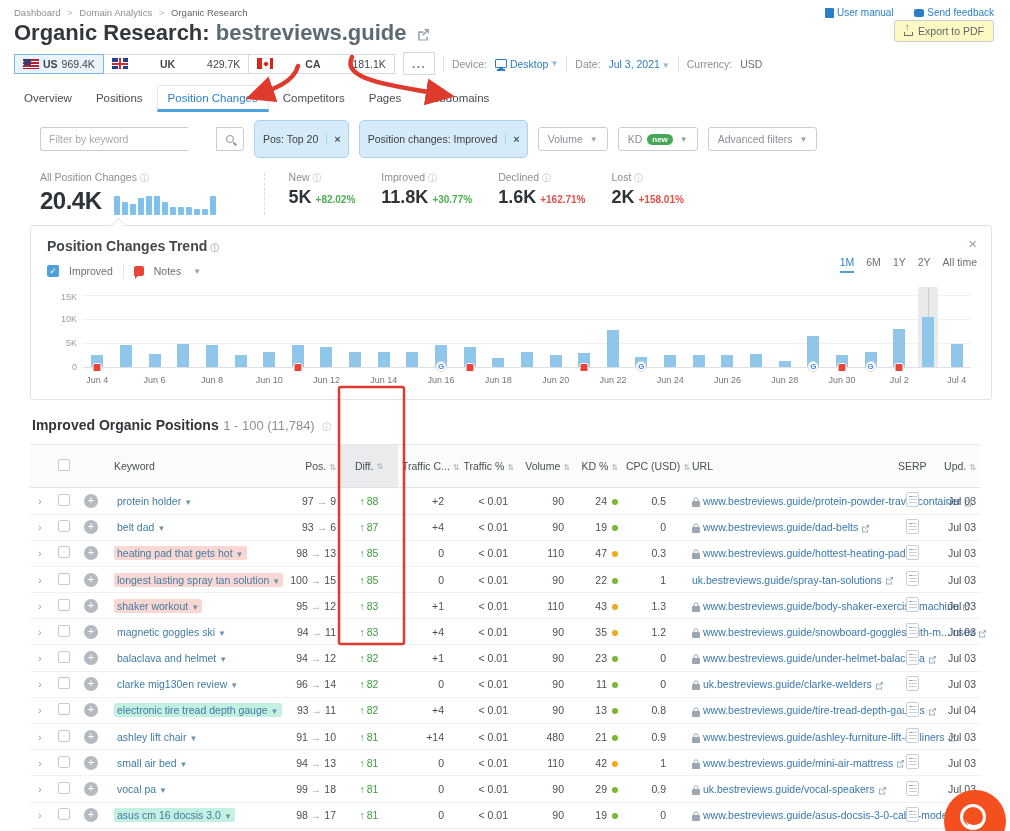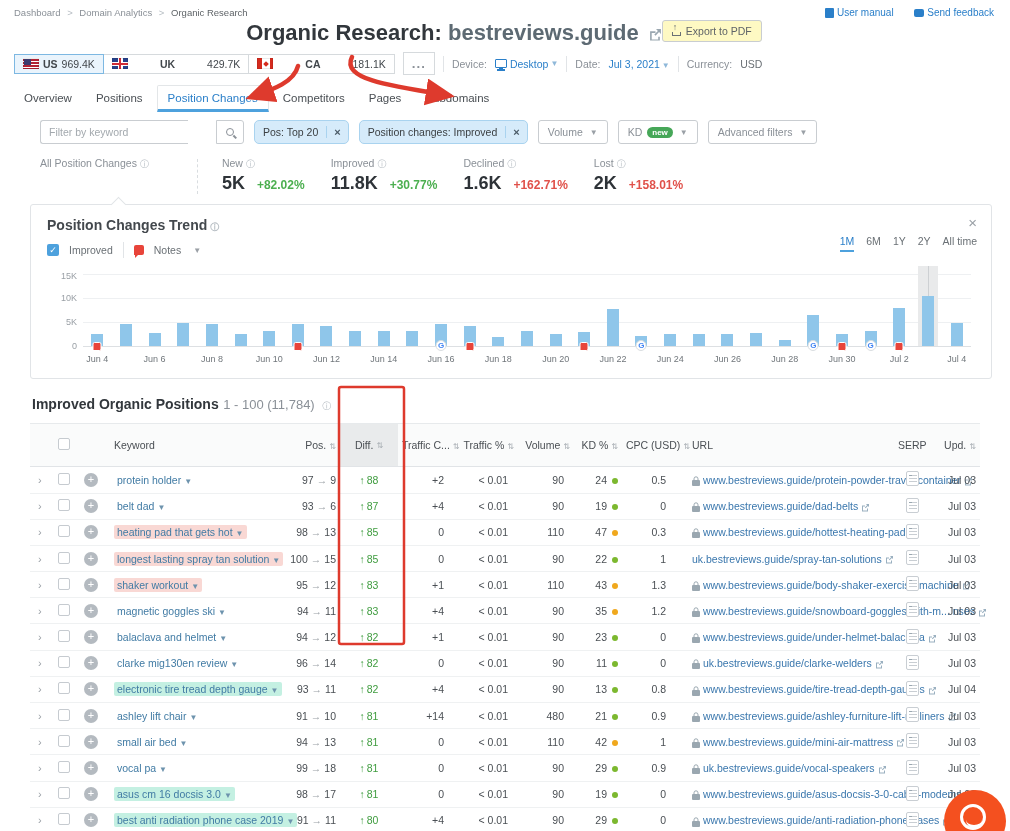--- a/index.html
+++ b/index.html
@@ -9,21 +9,21 @@
   
   .topbar{display:flex;justify-content:space-between;align-items:center;padding:7px 16px 0 14px;font-size:9.5px;color:#8a9097;}
   .crumbs span{margin-right:4px;}
   .crumb{color:#8a9097;}
   .crumb-sep{color:#b5bcc2;}
   .toplinks a{color:#2a7fc9;text-decoration:none;margin-left:18px;font-size:10px;}
   .booki{width:9px;height:10px;background:#2a7fc9;border-radius:1px;margin-right:3px;}
   .bubbi{width:10px;height:8px;background:#2a7fc9;border-radius:2px;margin-right:3px;position:relative;}
   .bubbi:after{content:'';position:absolute;left:2px;bottom:-3px;border:3px solid transparent;border-top-color:#2a7fc9;}
   
-  .titlerow{display:flex;justify-content:center;align-items:flex-start;padding:2px 16px 0 14px;}
+  .titlerow{display:flex;justify-content:space-between;align-items:flex-start;padding:2px 16px 0 14px;}
   .h1{font-size:22px;font-weight:700;color:#32373c;}
   .h1 .domain{color:#5d6a73;font-weight:700;}
   .extlink{width:13px;height:13px;margin-left:4px;}
   .btn{display:inline-flex;align-items:center;gap:5px;border:1px solid #c9cdd1;background:#fef9c3;border-radius:3px;
        font-size:10.5px;color:#5f6468;padding:4px 9px;cursor:pointer;white-space:nowrap;}
   .upico{position:relative;width:9px;height:10px;}
   .upico:before{content:'↑';position:absolute;top:-4px;left:1px;font-size:9px;color:#6a7075;}
   .upico:after{content:'';position:absolute;bottom:0;left:0;right:0;height:3px;border:1px solid #6a7075;border-top:none;}
   
   .ctryrow{display:flex;align-items:center;padding:6px 14px 0 14px;gap:8px;font-size:10.5px;}
@@ -55,37 +55,37 @@
   .ntab{border:none;background:none;font-size:11.5px;color:#4a4f54;padding:6px 10px 7px;cursor:pointer;white-space:nowrap;}
   .ntab.act{color:#2a7fc9;border:1px solid #e3e6e8;border-bottom:3px solid #4da1dd;border-radius:2px 2px 0 0;padding-bottom:5px;}
   
   .filterrow{display:flex;align-items:center;gap:10px;padding:8px 14px 0 40px;}
   .kwinput{display:flex;gap:28px;}
   .kwinput input{width:148px;height:24px;border:1px solid #c9cdd1;border-right:none;border-radius:3px 0 0 3px;padding:0 8px;font-size:10.5px;color:#555;outline:none;}
   .kwinput input::placeholder{color:#a3a9ae;}
   .searchbtn{width:28px;height:24px;border:1px solid #c9cdd1;border-radius:0 3px 3px 0;background:#fff;cursor:pointer;display:flex;align-items:center;justify-content:center;}
   .mag{width:8px;height:8px;border:1.5px solid #8a9097;border-radius:50%;position:relative;}
   .mag:after{content:'';position:absolute;width:4px;height:1.5px;background:#8a9097;transform:rotate(45deg);right:-4px;bottom:-2px;}
-  .chip{display:inline-flex;align-items:center;background:#d6ebfa;border:1px solid #a9d3ef;border-radius:5px;height:24px;font-size:10.5px;color:#3c4043;}
+  .chip{display:inline-flex;align-items:center;background:#d6ebfa;border:1px solid #a9d3ef;border-radius:5px;height:38px;font-size:10.5px;color:#3c4043;}
   .chip .lbl{padding:0 8px;}
   .chip .x{padding:0 7px;border-left:1px solid #a9d3ef;color:#4a6congues;color:#49576...;}
   .chip .x{color:#4a5a66;font-weight:700;cursor:pointer;font-size:11px;}
   .ddbtn{display:inline-flex;align-items:center;gap:5px;border:1px solid #c9cdd1;border-radius:3px;background:#fff;height:24px;padding:0 9px;font-size:10.5px;color:#8a9097;cursor:pointer;}
   .newbadge{background:#46a758;color:#fff;font-size:8px;border-radius:7px;padding:1px 5px;font-weight:700;}
   
   .statsrow{display:flex;align-items:flex-start;padding:13px 14px 0 40px;}
   .stat .slabel{font-size:10.5px;color:#8a9097;margin-bottom:2px;white-space:nowrap;}
   .inf{color:#b5bcc2;font-size:9px;margin-left:3px;}
   .bigval{font-size:24px;font-weight:700;color:#2e3338;letter-spacing:-.5px;}
   .spark{display:inline-flex;align-items:flex-end;gap:2px;height:22px;margin-left:12px;}
   .spark i{width:6px;background:#7fc0ec;border-radius:1px;}
   .statdiv{width:1px;border-left:1px dashed #d9dde0;align-self:stretch;margin:2px 24px 0 22px;}
   .stat{margin-right:26px;}
   .midval{font-size:18px;font-weight:700;color:#2e3338;}
-  .delta{font-size:12px;font-weight:700;margin-left:12px;}
+  .delta{font-size:10px;font-weight:700;margin-left:4px;}
   .delta.green{color:#4caf50;}
   .delta.red{color:#e0514a;}
   
   .card{position:relative;margin:10px 18px 0 30px;border:1px solid #e1e4e7;border-radius:3px;padding:12px 16px 8px;background:#fff;}
   .card:before{content:'';position:absolute;top:-6px;left:82px;width:10px;height:10px;background:#fff;
     border-left:1px solid #e1e4e7;border-top:1px solid #e1e4e7;transform:rotate(45deg);}
   .cardtitle{font-size:14px;font-weight:700;color:#43484d;}
   .legendrow{display:flex;align-items:center;gap:10px;margin-top:8px;font-size:10.5px;color:#6a7075;}
   .cb{width:12px;height:12px;background:#4da1dd;border-radius:2px;color:#fff;font-size:9px;line-height:12px;text-align:center;cursor:pointer;}
   .noteico{width:10px;height:10px;background:#e8443a;border-radius:2px 2px 2px 0;position:relative;}
@@ -253,20 +253,38 @@
     </button>
   <button class="ddbtn">
       <span>Advanced filters</span>
       <span class="caret gray">▼</span>
     </button>
 </div>
 
 <div class="statsrow">
   <div class="stat">
     <div class="slabel"><span>All Position Changes</span><span class="inf">ⓘ</span></div>
+    <div style="display:flex;align-items:flex-end;">
+      <span class="bigval">20.4K</span>
+      <span class="spark" id="sparkbars">
+          <i style="height: 19.8px;"></i>
+          <i style="height: 13.2px;"></i>
+          <i style="height: 11px;"></i>
+          <i style="height: 17.6px;"></i>
+          <i style="height: 19.8px;"></i>
+          <i style="height: 19.8px;"></i>
+          <i style="height: 13.2px;"></i>
+          <i style="height: 8.8px;"></i>
+          <i style="height: 8.8px;"></i>
+          <i style="height: 8.8px;"></i>
+          <i style="height: 6.6px;"></i>
+          <i style="height: 6.6px;"></i>
+          <i style="height: 19.8px;"></i>
+        </span>
+    </div>
   </div>
   <div class="statdiv"></div>
   <div id="statitems" style="display:flex;">
       <div class="stat">
         <div class="slabel"><span>New</span><span class="inf">ⓘ</span></div>
         <div><span class="midval">5K</span><span class="delta green">+82.02%</span></div>
       </div>
       <div class="stat">
         <div class="slabel"><span>Improved</span><span class="inf">ⓘ</span></div>
         <div><span class="midval">11.8K</span><span class="delta green">+30.77%</span></div>

